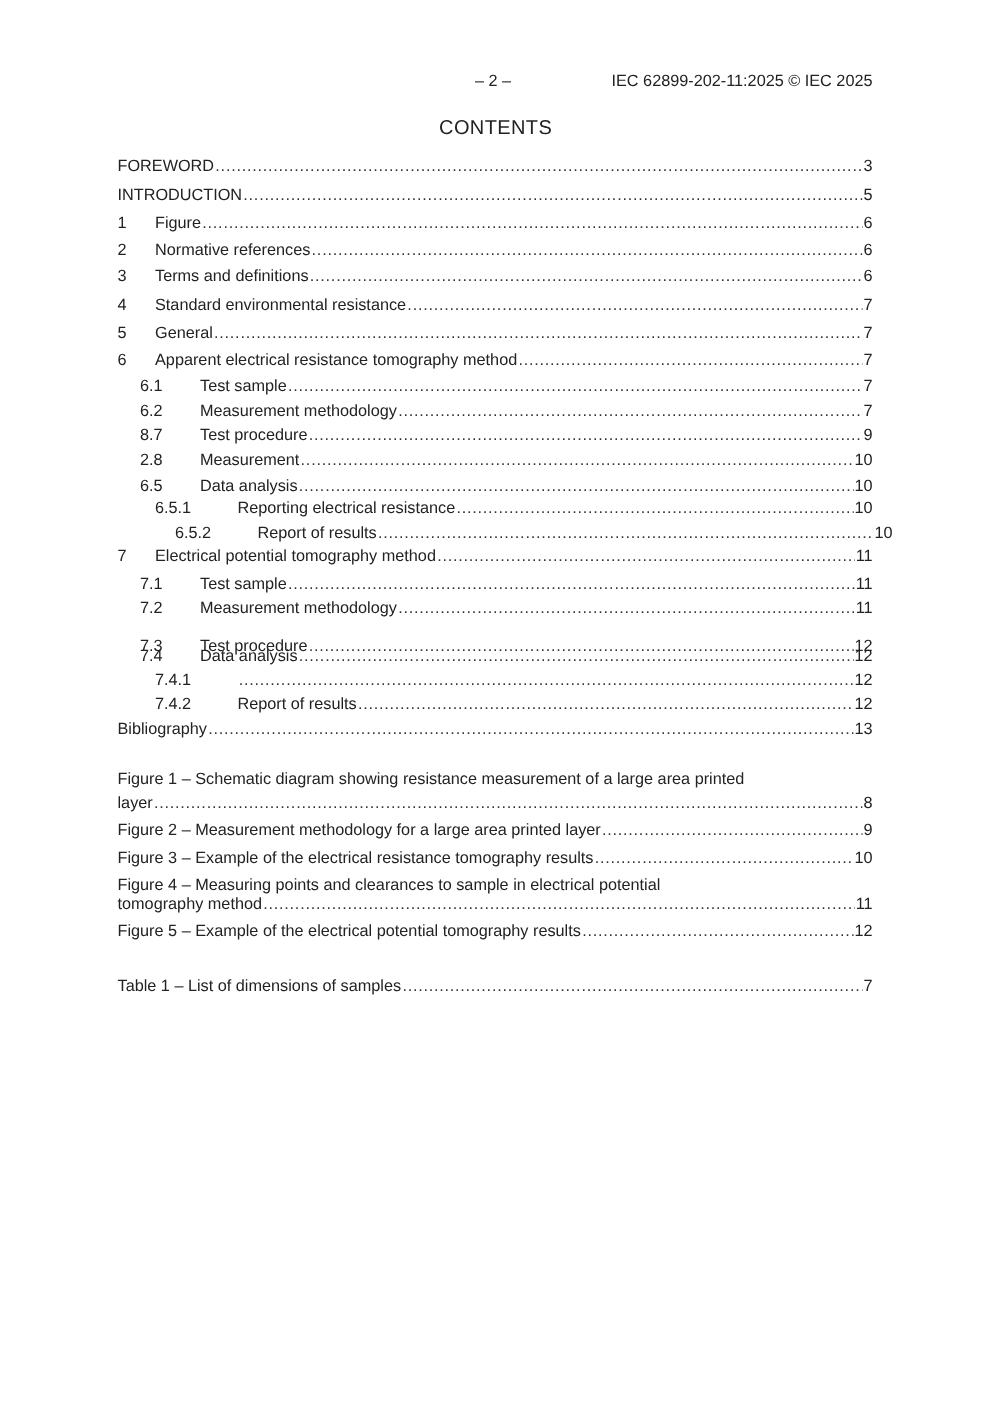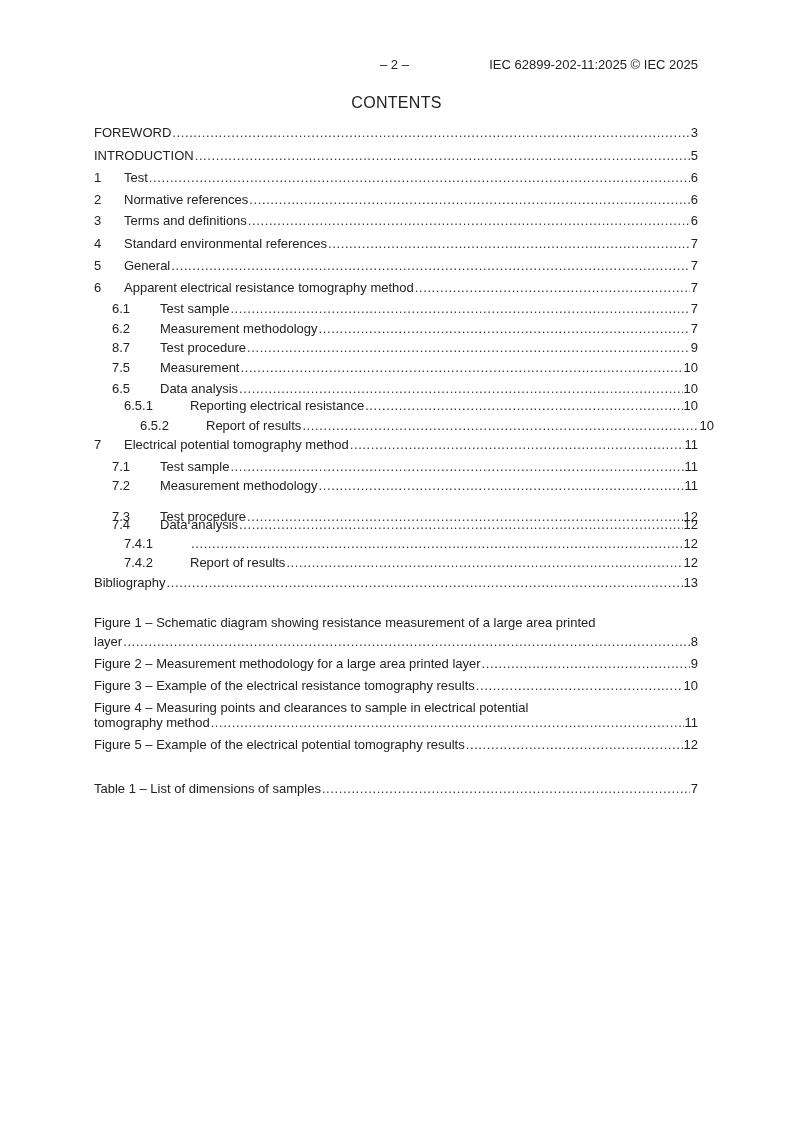--- a/index.html
+++ b/index.html
@@ -35,39 +35,39 @@
       <span class="dots"></span>
       <span class="pn">3</span>
   </div>
   <div class="row" style="top:148px">
     <span class="lbl">INTRODUCTION</span>
       <span class="dots"></span>
       <span class="pn">5</span>
   </div>
   <div class="row" style="top:170px">
     <span class="num" style="width:30px">1</span>
-      <span class="lbl">Test</span>
+      <span class="lbl">Figure</span>
       <span class="dots"></span>
       <span class="pn">6</span>
   </div>
   <div class="row" style="top:192px">
     <span class="num" style="width:30px">2</span>
       <span class="lbl">Normative references</span>
       <span class="dots"></span>
       <span class="pn">6</span>
   </div>
   <div class="row" style="top:213px">
     <span class="num" style="width:30px">3</span>
       <span class="lbl">Terms and definitions</span>
       <span class="dots"></span>
       <span class="pn">6</span>
   </div>
   <div class="row" style="top:236px">
     <span class="num" style="width:30px">4</span>
-      <span class="lbl">Standard environmental references</span>
+      <span class="lbl">Standard environmental resistance</span>
       <span class="dots"></span>
       <span class="pn">7</span>
   </div>
   <div class="row" style="top:258px">
     <span class="num" style="width:30px">5</span>
       <span class="lbl">General</span>
       <span class="dots"></span>
       <span class="pn">7</span>
   </div>
   <div class="row" style="top:280px">
@@ -89,21 +89,21 @@
       <span class="dots"></span>
       <span class="pn">7</span>
   </div>
   <div class="row" style="top:340px; left:18px; width:586px">
     <span class="num" style="width:48px">8.7</span>
       <span class="lbl">Test procedure</span>
       <span class="dots"></span>
       <span class="pn">9</span>
   </div>
   <div class="row" style="top:360px; left:18px; width:586px">
-    <span class="num" style="width:48px">7.5</span>
+    <span class="num" style="width:48px">2.8</span>
       <span class="lbl">Measurement</span>
       <span class="dots"></span>
       <span class="pn">10</span>
   </div>
   <div class="row" style="top:381px; left:18px; width:586px">
     <span class="num" style="width:48px">6.5</span>
       <span class="lbl">Data analysis</span>
       <span class="dots"></span>
       <span class="pn">10</span>
   </div>

